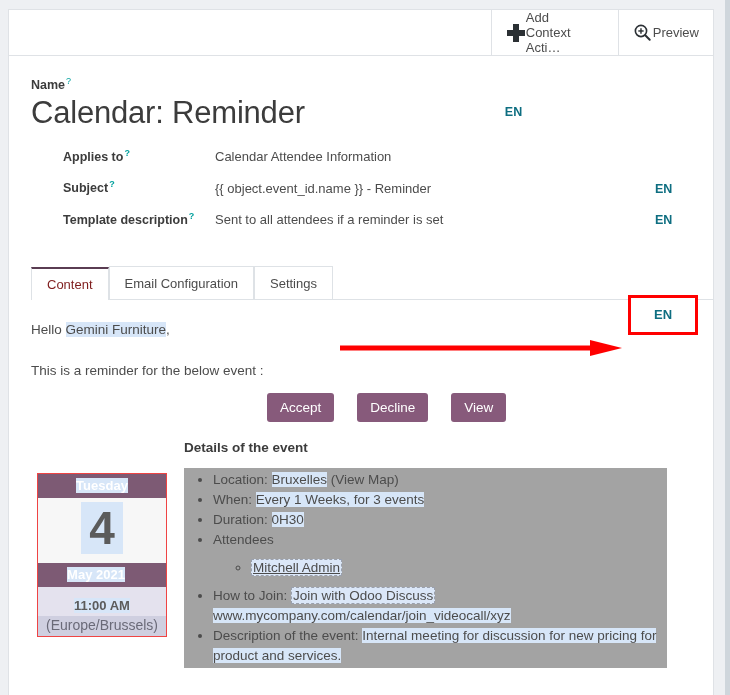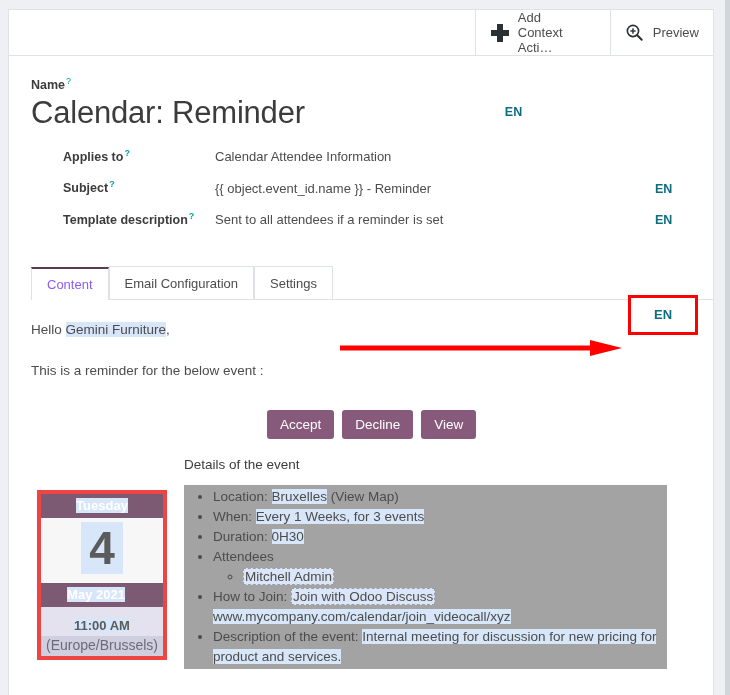--- a/index.html
+++ b/index.html
@@ -35,21 +35,20 @@
     height: 46px;
     display: flex;
     justify-content: flex-end;
     align-items: stretch;
     border-bottom: 1px solid #dfe2e6;
     box-sizing: border-box;
   }
   .stat-btn {
     display: flex;
     align-items: center;
-    gap: 8px;
     padding: 0 14px;
     border-left: 1px solid #dfe2e6;
     cursor: pointer;
     background: #fff;
   }
   .stat-btn .lbl {
     font-size: 13px;
     color: #4c4c4c;
     line-height: 15px;
     max-width: 78px;
@@ -150,21 +149,21 @@
     border-bottom: none;
     cursor: pointer;
     background: transparent;
     position: relative;
     top: 1px;
   }
   .tab.active {
     background: #fff;
     border-color: #dee2e6;
     border-top: 2px solid #5a3c52;
-    color: #8b5cf6;
+    color: #7f1d1d;
     padding-top: 8px;
   }
   .tab:not(.active) {
     border-color: #dee2e6;
     border-top-color: #dee2e6;
     border-bottom: 1px solid #dee2e6;
     background: #fff;
   }
 
   
@@ -206,22 +205,22 @@
     left: 340px;
     top: 340px;
     width: 282px;
     height: 16px;
     pointer-events: none;
   }
 
   
   .btnrow {
     display: flex;
-    gap: 8px;
-    margin: 32px 0 0 0;
+    gap: 23px;
+    margin: 15px 0 0 0;
     padding-left: 236px;
   }
   .mbtn {
     background: #875A7B;
     color: #ffffff;
     border: none;
     border-radius: 3px;
     padding: 7px 13px;
     font-size: 13.5px;
     font-family: "Liberation Sans", sans-serif;
@@ -232,31 +231,31 @@
   .event-wrap {
     position: relative;
     margin-top: 18px;
     min-height: 200px;
   }
   .det-title {
     position: absolute;
     left: 153px;
     top: 0;
     font-size: 13.5px;
-    font-weight: normal;
+    font-weight: bold;
     color: #3c3c3c;
   }
 
   
   .cal {
     position: absolute;
     left: 6px;
     top: 33px;
     width: 130px;
-    border: 4px solid #ef4444;
+    border: 1px solid #ef4444;
     box-sizing: border-box;
     text-align: center;
     font-size: 12.5px;
   }
   .cal-head {
     background: #7d5a74;
     color: #ffffff;
     font-weight: bold;
     padding: 4px 0 5px 0;
     font-size: 13px;
@@ -310,23 +309,24 @@
     padding: 0 0 0 29px;
     list-style-type: disc;
   }
   ul.det > li {
     font-size: 13.5px;
     color: #4c4c4c;
     line-height: 20px;
     margin: 0;
   }
   ul.det ul {
-    margin: 0;
+    margin: 8px;
     padding: 0 0 0 30px;
     list-style-type: circle;
+    text-decoration: underline;
   }
   ul.det ul > li { line-height: 20px; }
   .dotted {
     border: 1px dashed #9aa0ad;
     padding: 0 1px;
     background: #dbe7f8;
   }
   .lnk {
     color: #4c4c4c;
   }

